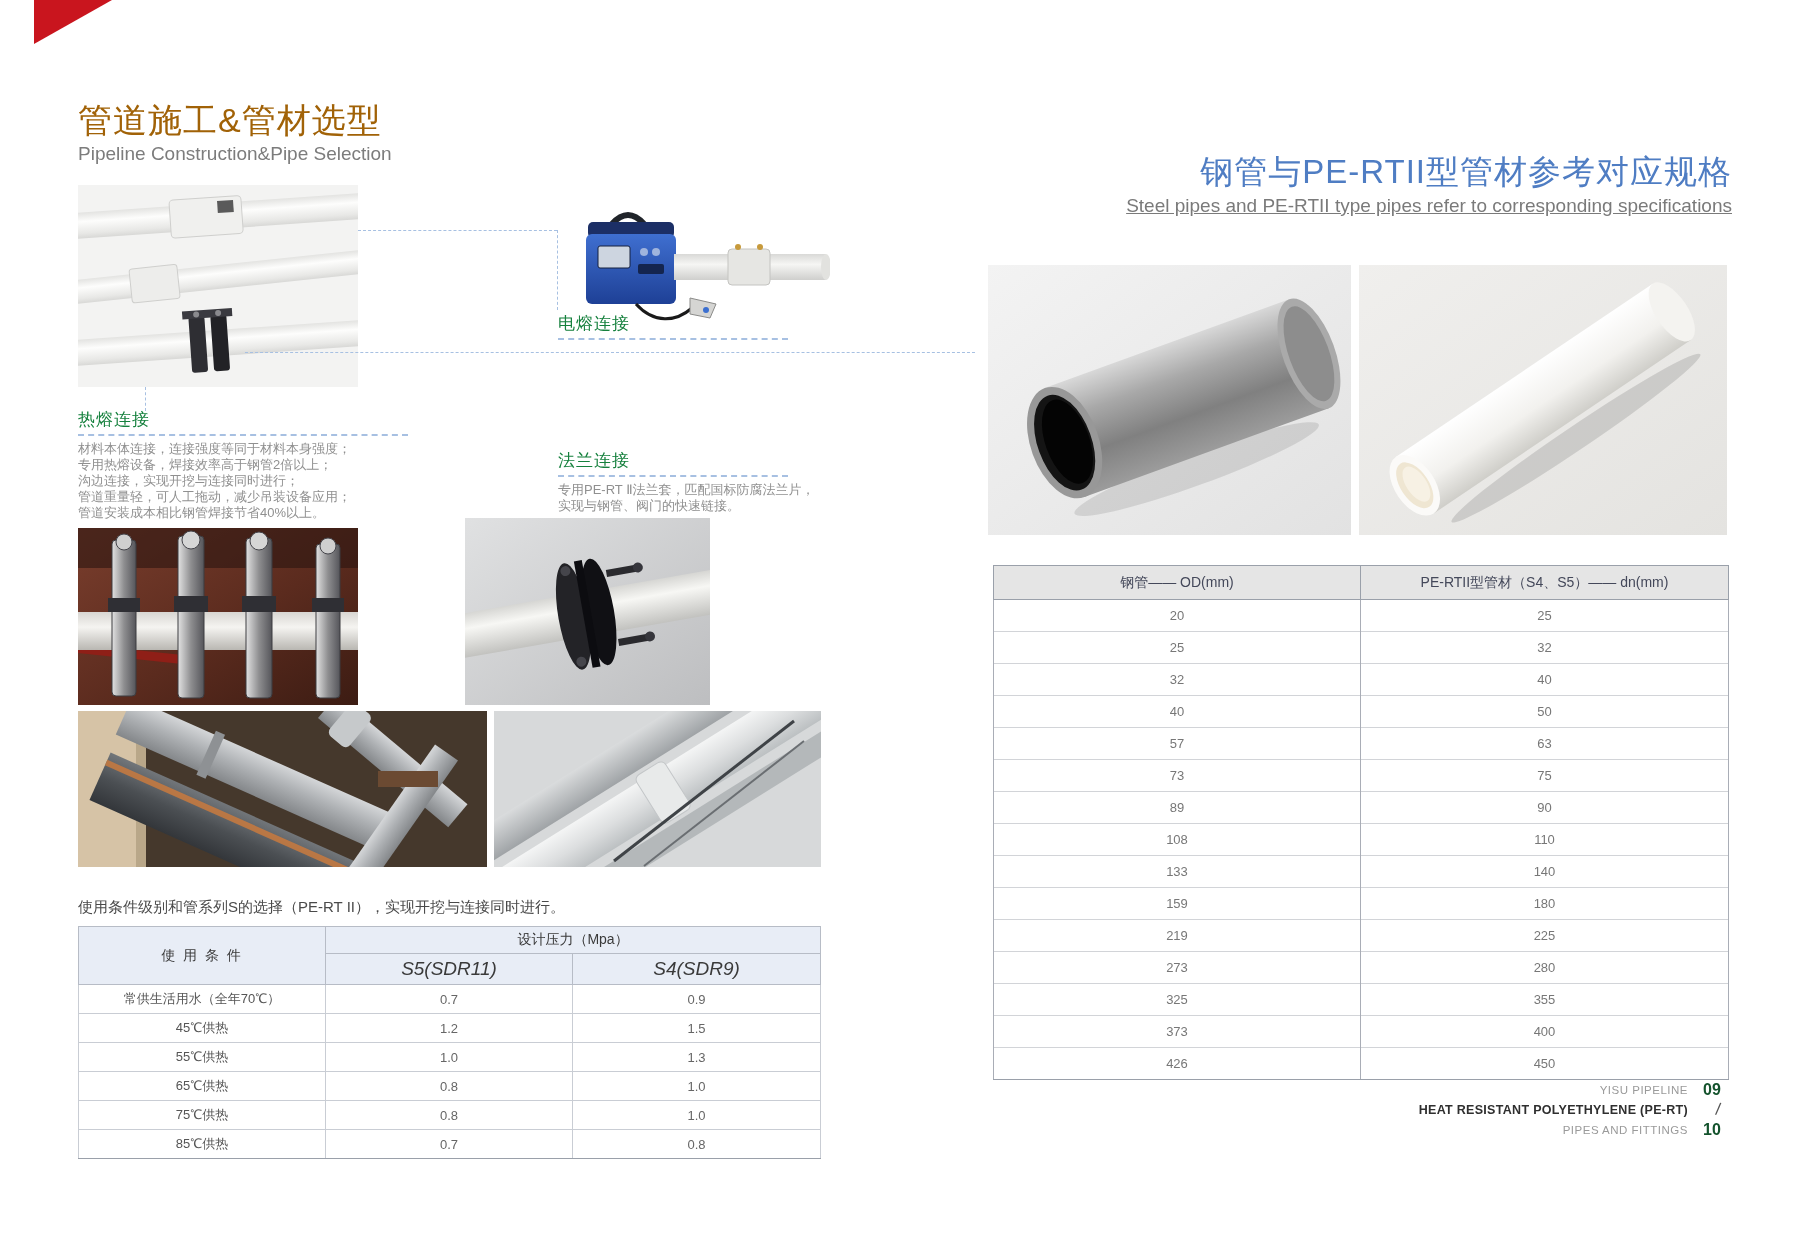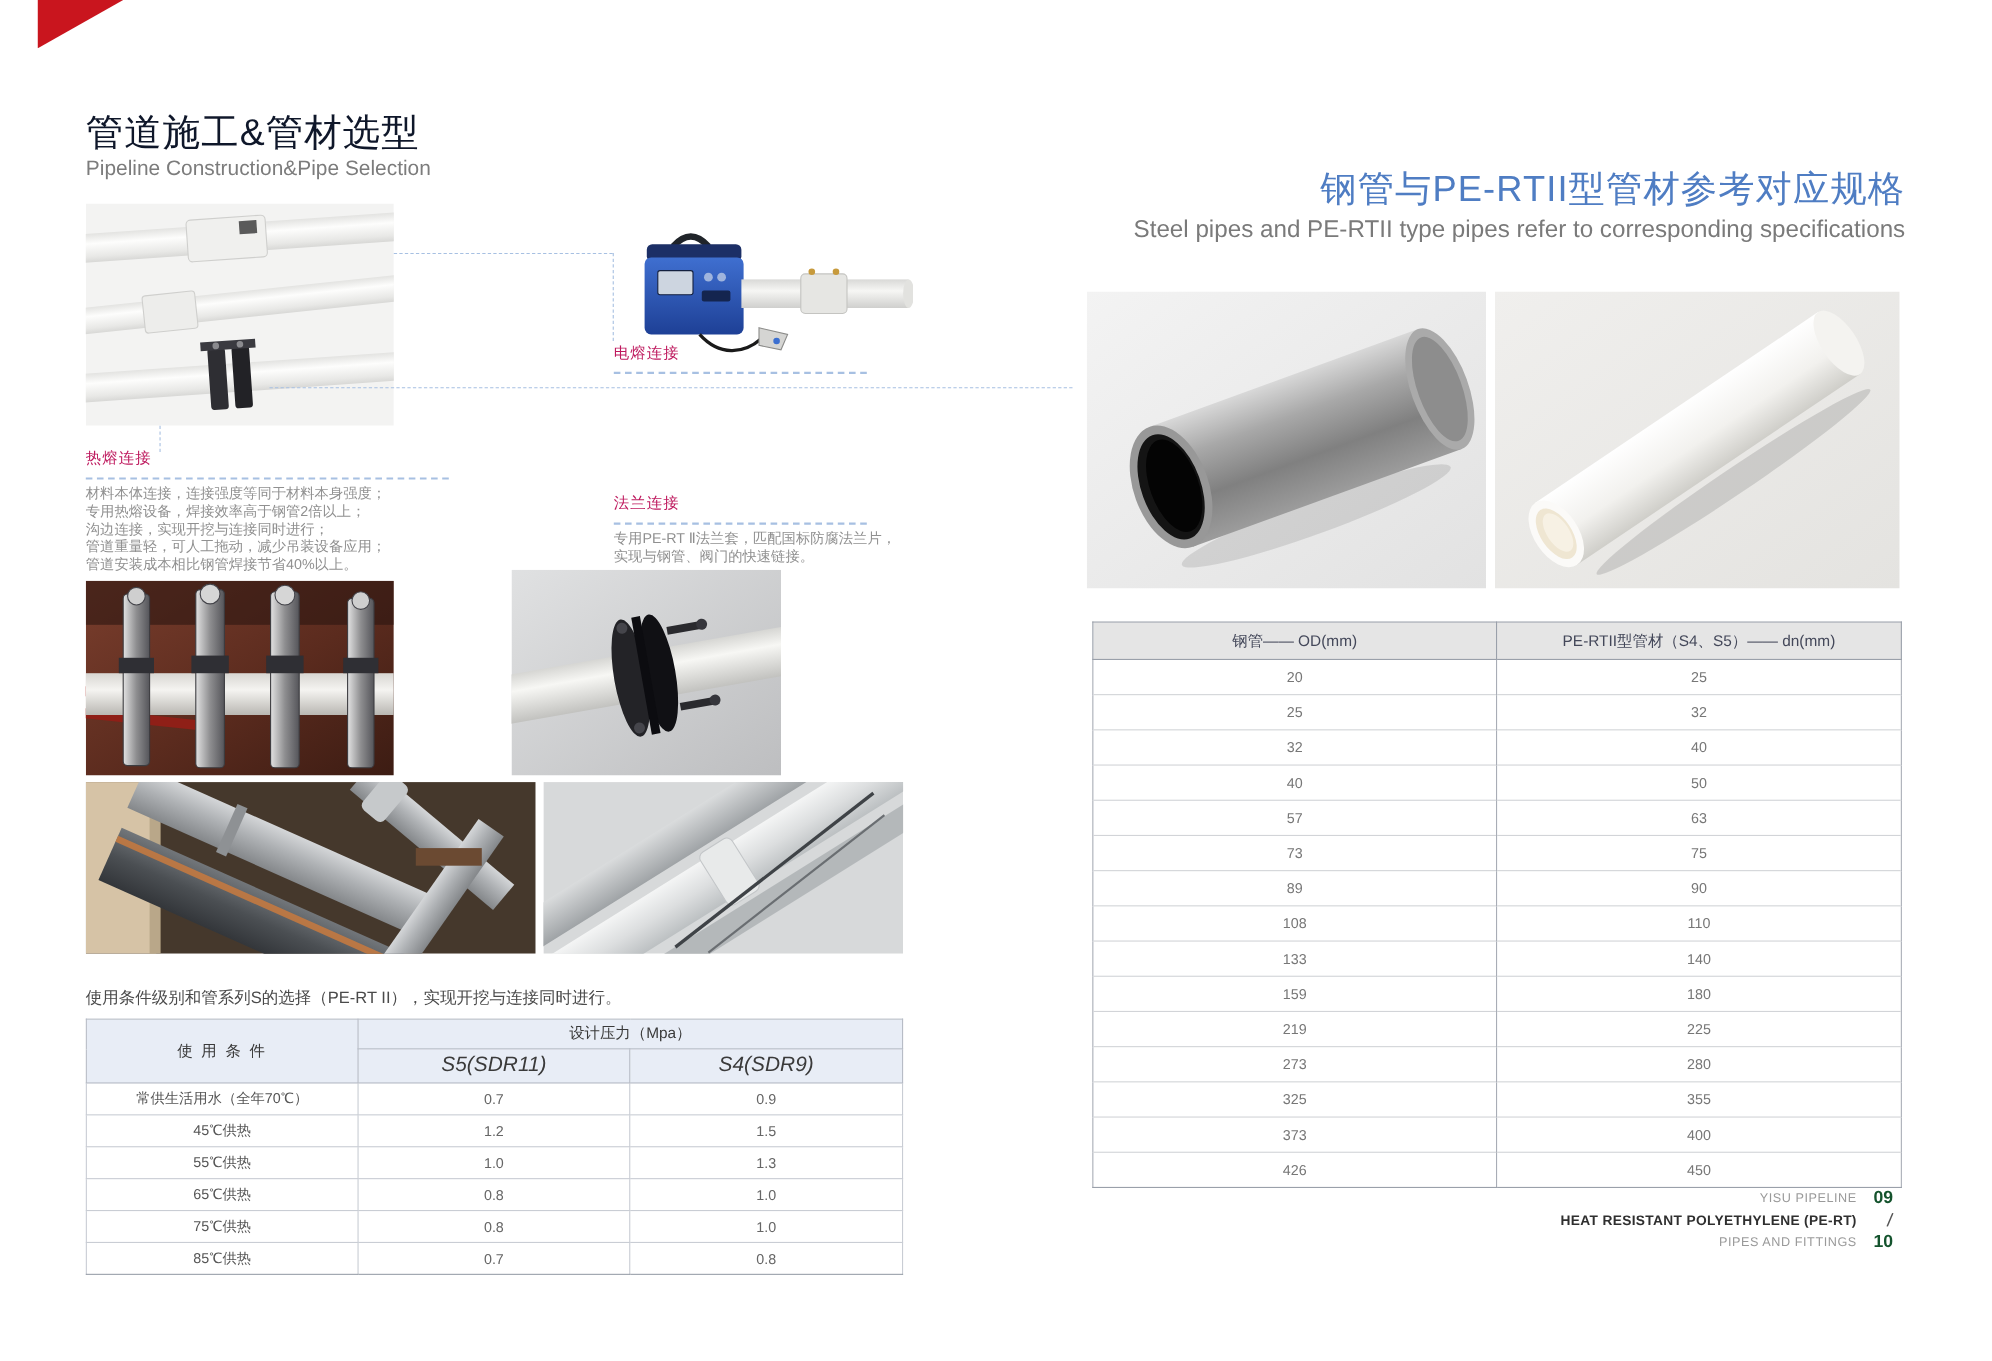--- a/index.html
+++ b/index.html
@@ -5,27 +5,27 @@
   html,body{margin:0;padding:0;background:#ffffff;}
   #canvas{position:relative;width:1811px;height:1237px;background:#ffffff;overflow:hidden;
           font-family:"Liberation Sans", sans-serif;}
   .abs{position:absolute;}
 
   
   .corner-tri{left:34px;top:0;width:78px;height:44px;background:#c9151e;
               clip-path:polygon(0 0,100% 0,0 100%);}
 
   
-  .l-title{left:78px;top:98px;font-size:34px;letter-spacing:1px;color:#0f172a;}
+  .l-title{left:78px;top:98px;font-size:34px;letter-spacing:1px;color:#a16207;}
   .l-sub{left:78px;top:143px;font-size:19px;color:#7c7c7c;}
   .r-title{right:79px;top:150px;font-size:33px;letter-spacing:1px;color:#4f7dc3;text-align:right;}
-  .r-sub{right:79px;top:195px;font-size:22px;color:#7a7a7a;text-align:right;}
-
-  
-  .sec-label{font-size:14px;color:#be185d;letter-spacing:1px;}
+  .r-sub{right:79px;top:195px;font-size:19px;color:#7a7a7a;text-align:right;text-decoration:underline;}
+
+  
+  .sec-label{font-size:17px;color:#15803d;letter-spacing:1px;}
   .sec-underline{height:0;border-top:2px dashed #a7c0e2;}
   .sec-line{font-size:13px;color:#909090;line-height:16px;white-space:nowrap;}
 
   
   .dash-h{height:0;border-top:1px dashed #a7c0e2;}
   .dash-v{width:0;border-left:1px dashed #a7c0e2;}
 
   
   .note{left:78px;top:898px;font-size:15px;color:#4a4a4a;}
 

